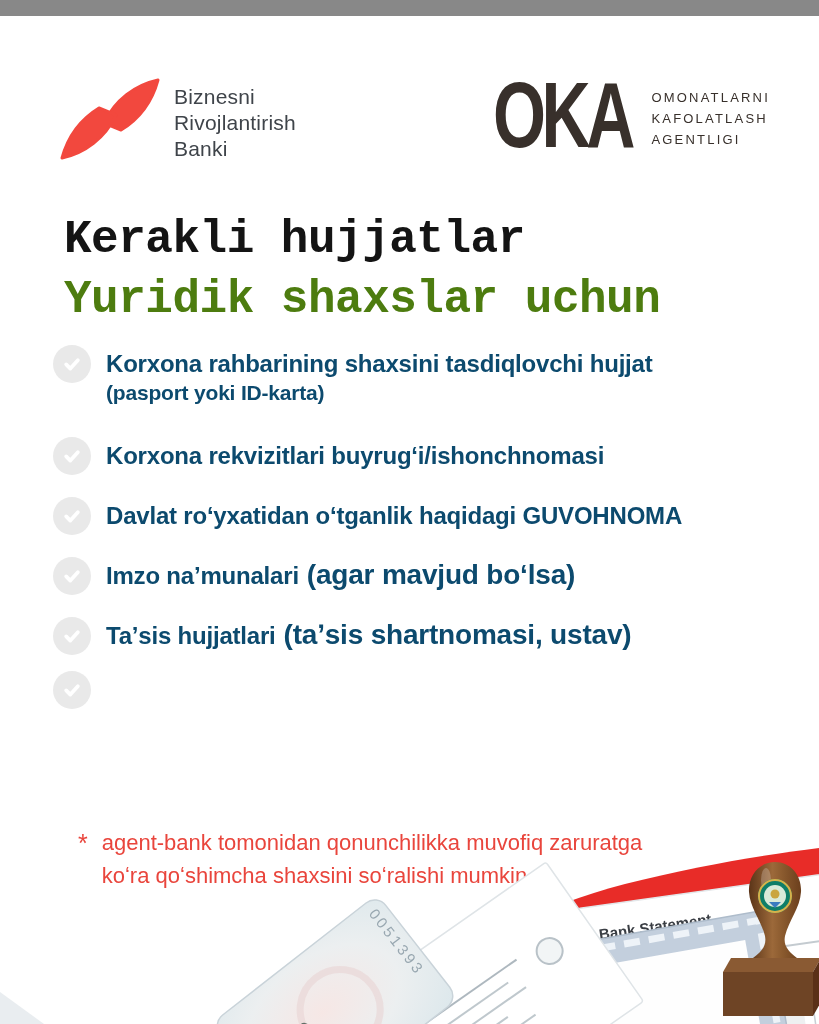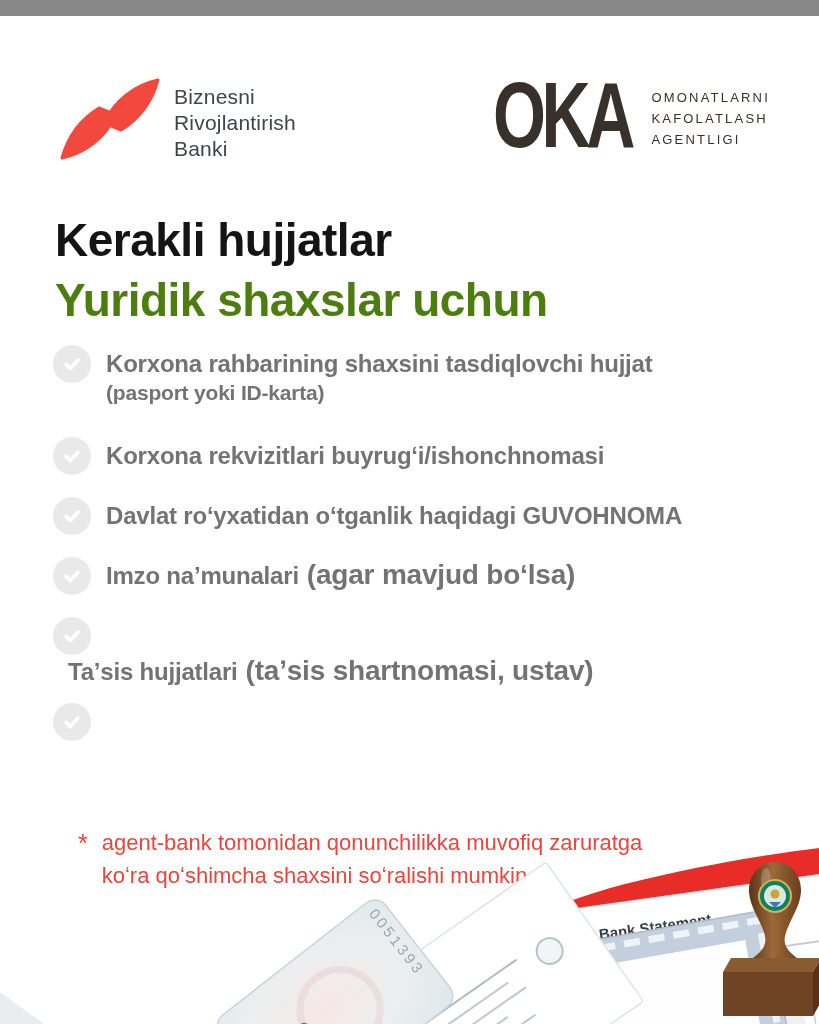--- a/index.html
+++ b/index.html
@@ -13,33 +13,33 @@
   .brand svg{display:block;}
   .brand-text{margin:8px 0 0 12px;font-size:21px;line-height:26px;font-weight:500;color:#3f444a;letter-spacing:.2px;}
   .oka{display:flex;align-items:flex-start;margin-top:6px;}
   .oka-acronym{
     font-size:92px;font-weight:900;color:#38302b;line-height:66px;
     letter-spacing:-6px;transform:scaleX(.74);transform-origin:left top;display:inline-block;
   }
   .oka-lines{margin-left:-28px;padding-top:5px;text-align:left;font-size:13px;line-height:21px;
     letter-spacing:2.2px;font-weight:500;color:#38302b;}
   
-  .titles{position:absolute;top:194px;left:55px;}
+  .titles{position:absolute;top:194px;left:64px;font-family:Liberation Mono, monospace;}
   .titles h1,.titles h2{margin:0;font-size:46px;line-height:60px;font-weight:700;letter-spacing:-.5px;color:#141414;}
   .titles h2{color:#4d7c0f;}
   
   .checklist{position:absolute;top:331px;left:53px;width:720px;list-style:none;margin:0;padding:0;}
   .item{display:flex;align-items:flex-start;margin-bottom:24px;}
   .item:nth-child(1){margin-bottom:32px;}
-  .item:nth-child(5){margin-bottom:18px;flex-direction:column;}
+  .item:nth-child(5){margin-bottom:18px;}
   .item:nth-child(6){margin-bottom:28px;}
   .check{flex:none;width:38px;height:38px;border-radius:50%;background:#e9e9e9;
     display:flex;align-items:center;justify-content:center;margin-top:-2px;}
   .item-text{margin-left:15px;max-width:660px;font-size:24px;line-height:31px;font-weight:700;
-    color:#737373;letter-spacing:-.2px;}
+    color:#0c4a6e;letter-spacing:-.2px;}
   .item-text .main{white-space:pre-line;}
   .item-text .suffix{font-size:28px;margin-left:8px;}
   .item-text .sub{display:block;font-size:21px;line-height:28px;}
   
   .footnote{position:absolute;top:810px;left:78px;display:flex;color:#e9453c;font-size:22px;line-height:33px;font-weight:400;}
   .footnote .star{margin:1px 14px 0 0;font-size:25px;}
   
   .hero{position:absolute;left:0;top:800px;width:819px;height:224px;}
   .hero svg{display:block;}
 </style>

